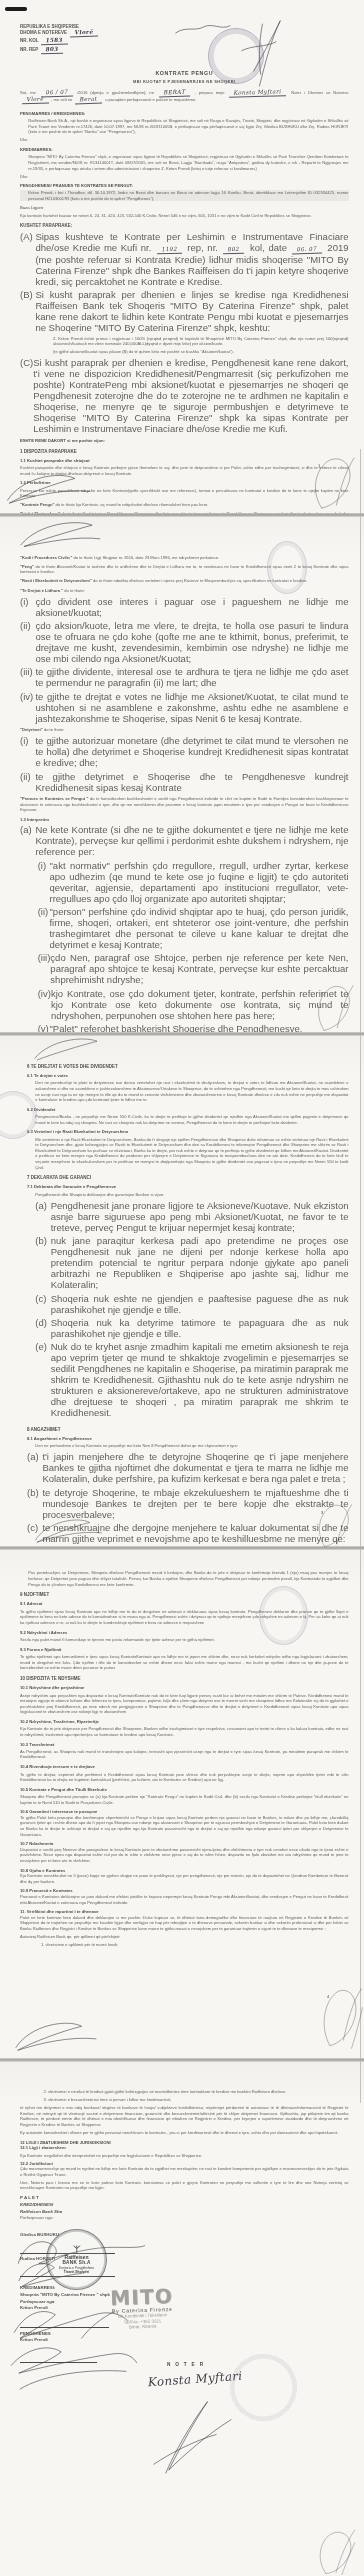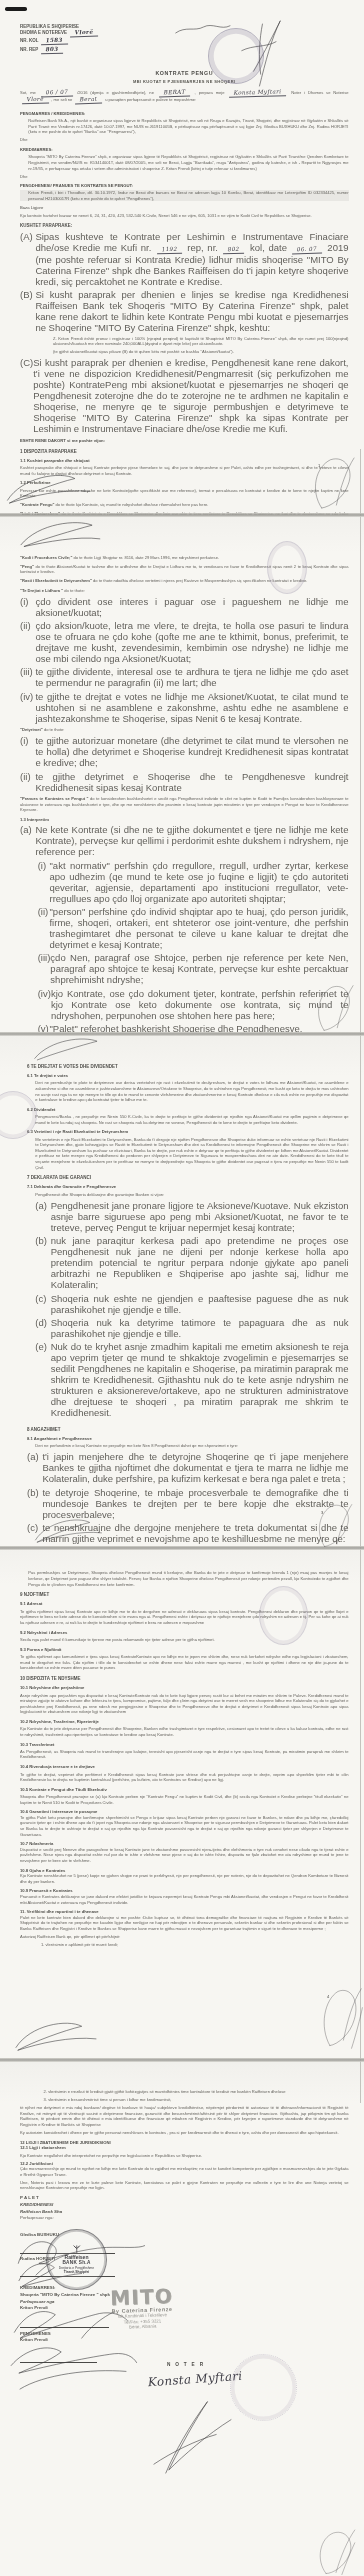--- a/index.html
+++ b/index.html
@@ -289,25 +289,25 @@
 
     <div class="h-sec" style="margin-top:8.3px;">8     ANGAZHIMET</div>
     <div class="h-sub">8.1   Angazhimet e Pengdhenesve</div>
     <p class="t ind">Deri ne perfundimin e kesaj Kontrate ne perputhje me kete Nen 8 Pengdhenesit duhet qe me shpenzimet e tyre:</p>
     <div class="li">
         <span class="lab">(a)</span>
         <span class="tx">t'i japin menjehere dhe te detyrojne Shoqerine qe t'i jape menjehere Bankes te gjitha njoftimet dhe dokumentat  e tjera te marra ne lidhje me Kolateralin, duke perfshire, pa kufizim kerkesat e bera nga palet e treta ;</span>
       </div>
     <div class="li">
         <span class="lab">(b)</span>
-        <span class="tx">te detyroje Shoqerine, te mbaje procesverbale te demografike dhe ti mundesoje Bankes te drejten per te bere kopje dhe ekstrakte te procesverbaleve;</span>
+        <span class="tx">te detyroje Shoqerine, te mbaje ekzekulueshem te mjaftueshme dhe ti mundesoje Bankes te drejten per te bere kopje dhe ekstrakte te procesverbaleve;</span>
       </div>
     <div class="li">
         <span class="lab">(c)</span>
-        <span class="tx">te nenshkruajne dhe dergojne menjehere te treta dokumentat si dhe te marrin gjithe veprimet e nevojshme apo te keshilluesbme ne menyre qe:</span>
+        <span class="tx">te nenshkruajne dhe dergojne menjehere te kaluar dokumentat si dhe te marrin gjithe veprimet e nevojshme apo te keshilluesbme ne menyre qe:</span>
       </div>
     <div class="li" style="margin:0;">
         <span class="lab">(d)</span>
         <span class="tx"></span>
       </div>
 
     <svg class="sig" style="position:absolute;left:23.6px;top:479px;" width="89" height="33" viewBox="0 0 150 70">
       <path d="M5 55 C 30 15, 95 5, 120 18 C 90 25, 35 45, 8 60 C 45 48, 100 35, 145 40"></path>
     </svg>
     <div class="paraph" style="left:307px;top:467px;">

